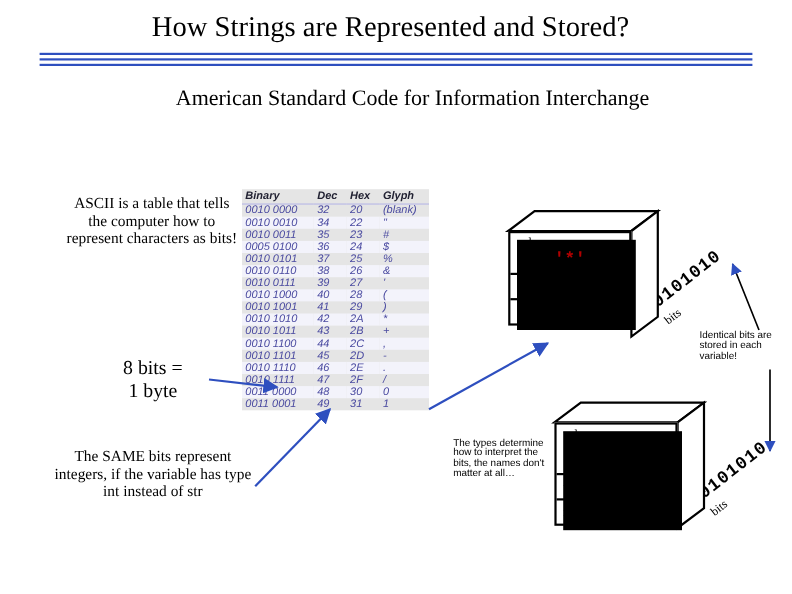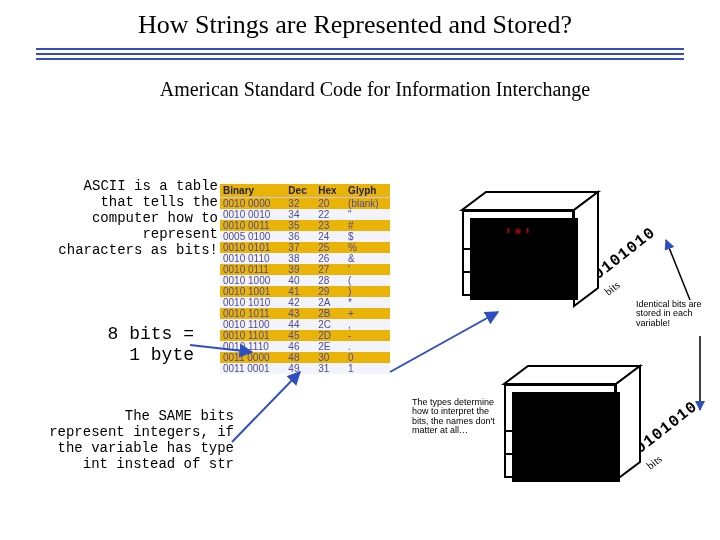--- a/index.html
+++ b/index.html
@@ -33,33 +33,34 @@
   .rule .mid   { top: 5px; }
   .rule::after  { top: 10px; }
   .subtitle {
     text-align: center;
     font-size: 20px;
     margin: 16px 0 6px 0;
     padding-left: 30px;
   }
   .note {
     position: absolute;
-    font-family: Liberation Mono, monospace;
-    text-align: right;
+    font-family: Liberation Serif, serif;
+    text-align: center;
     font-size: 14px;
     line-height: 1.15;
   }
   .ascii-table {
     position: absolute;
-    left: 220px; top: 184px;
+    left: 220px; top: 172px;
     width: 170px;
     font-size: 10px;
     border-collapse: collapse;
     color: #2a2c6b;
-    background: #eab308;
+    background: #e5e5e5;
+    font-style: italic;
   }
   .ascii-table th {
     font-family: Arial, sans-serif;
     font-weight: bold;
     color: #223;
     text-align: left;
     padding: 1px 3px;
     border-bottom: 1px solid #c6c6e6;
   }
   .ascii-table td {
@@ -211,20 +212,26 @@
         <td>0010 1101</td>
         <td>45</td>
         <td>2D</td>
         <td>-</td>
       </tr>
       <tr>
         <td>0010 1110</td>
         <td>46</td>
         <td>2E</td>
         <td>.</td>
+      </tr>
+      <tr>
+        <td>0010 1111</td>
+        <td>47</td>
+        <td>2F</td>
+        <td>/</td>
       </tr>
       <tr>
         <td>0011 0000</td>
         <td>48</td>
         <td>30</td>
         <td>0</td>
       </tr>
       <tr>
         <td>0011 0001</td>
         <td>49</td>

